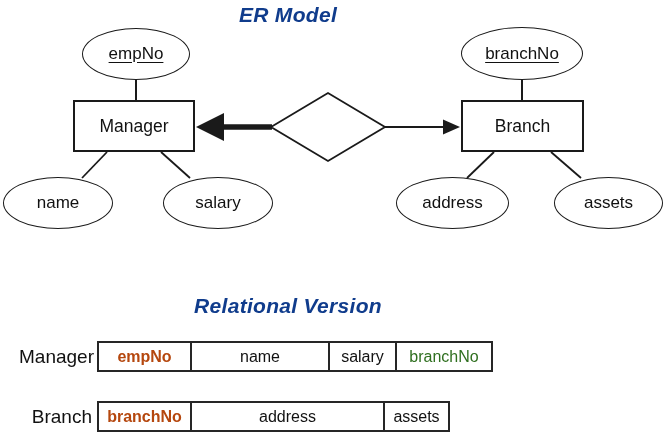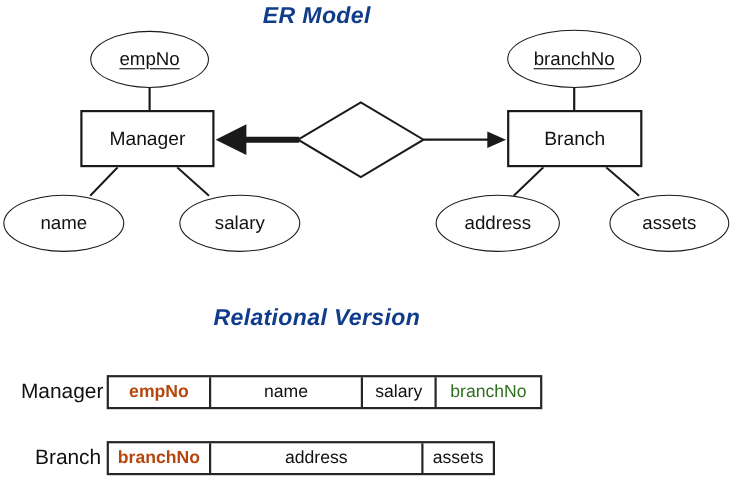--- a/index.html
+++ b/index.html
@@ -84,21 +84,21 @@
   <div class="abs ellipse center-text" style="left:163px;top:177px;width:110px;height:52px;">
     <span>salary</span>
   </div>
   <div class="abs ellipse center-text" style="left:396px;top:177px;width:113px;height:52px;">
     <span>address</span>
   </div>
   <div class="abs ellipse center-text" style="left:554px;top:177px;width:109px;height:52px;">
     <span>assets</span>
   </div>
 
-  <div class="abs section-title" style="top:277px;">Relational Version</div>
+  <div class="abs section-title" style="top:294px;">Relational Version</div>
 
   <div class="abs center-text rel-label" style="left:0;top:341px;width:94px;height:31px;">Manager</div>
   <div class="abs rel-table" style="left:97px;top:341px;width:396px;height:31px;">
     <div class="rel-cell pk" style="width:93px;">empNo</div>
     <div class="rel-cell" style="width:138px;">name</div>
     <div class="rel-cell" style="width:67px;">salary</div>
     <div class="rel-cell fk" style="width:94px;">branchNo</div>
   </div>
 
   <div class="abs center-text rel-label" style="left:0;top:401px;width:92px;height:31px;">Branch</div>

